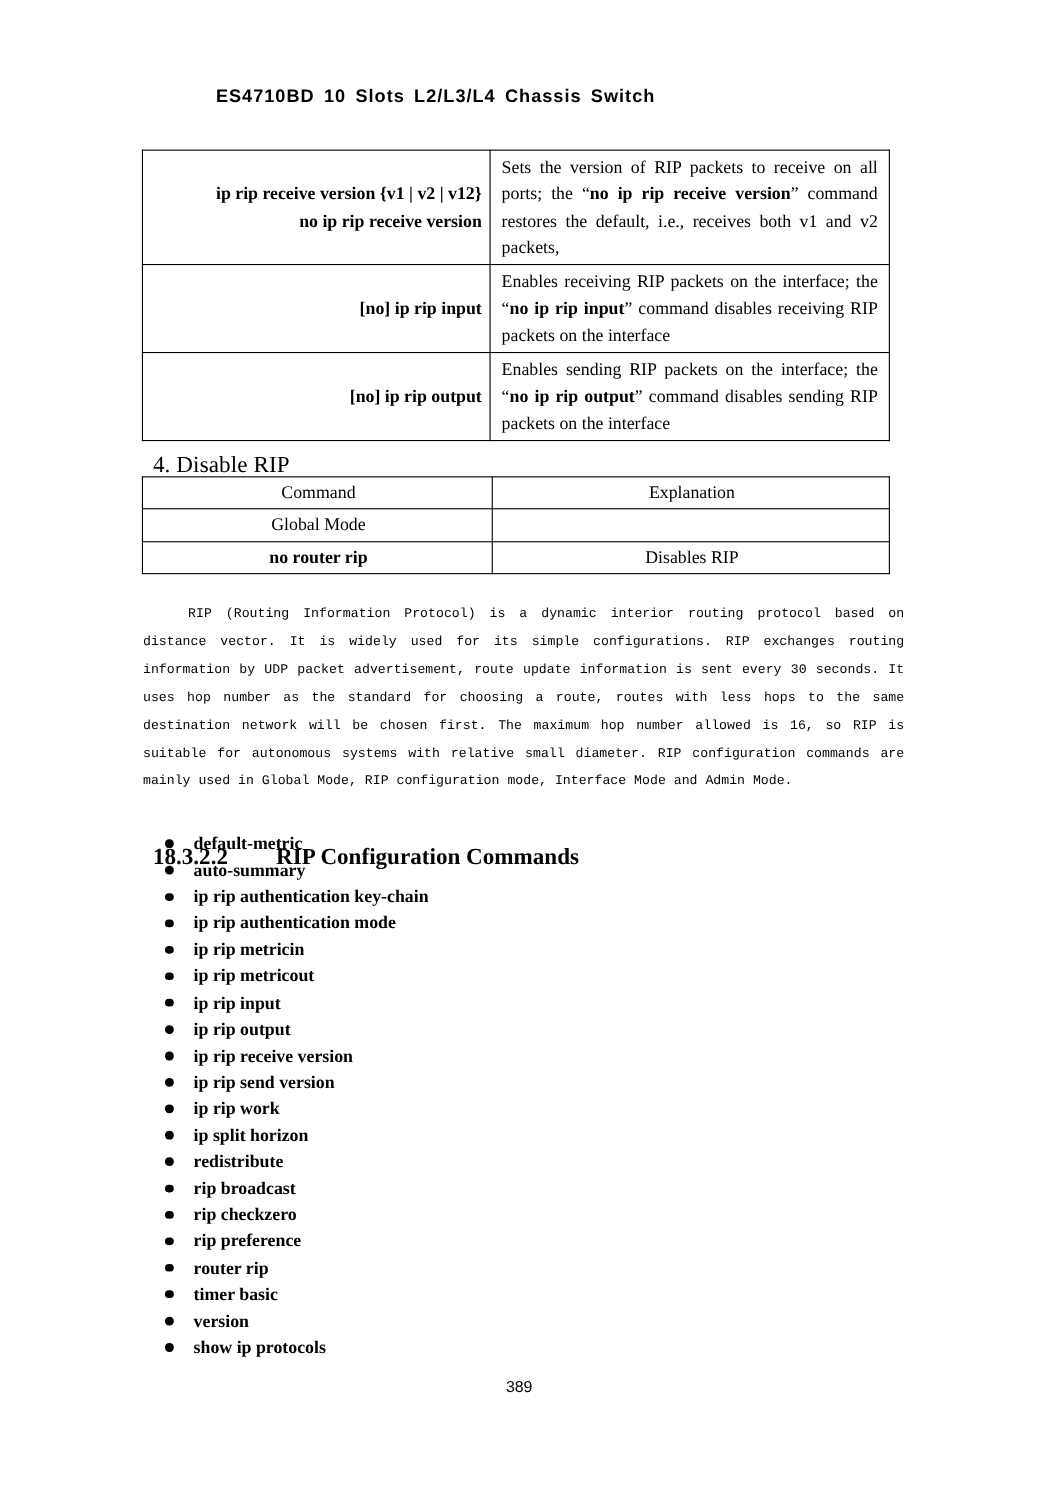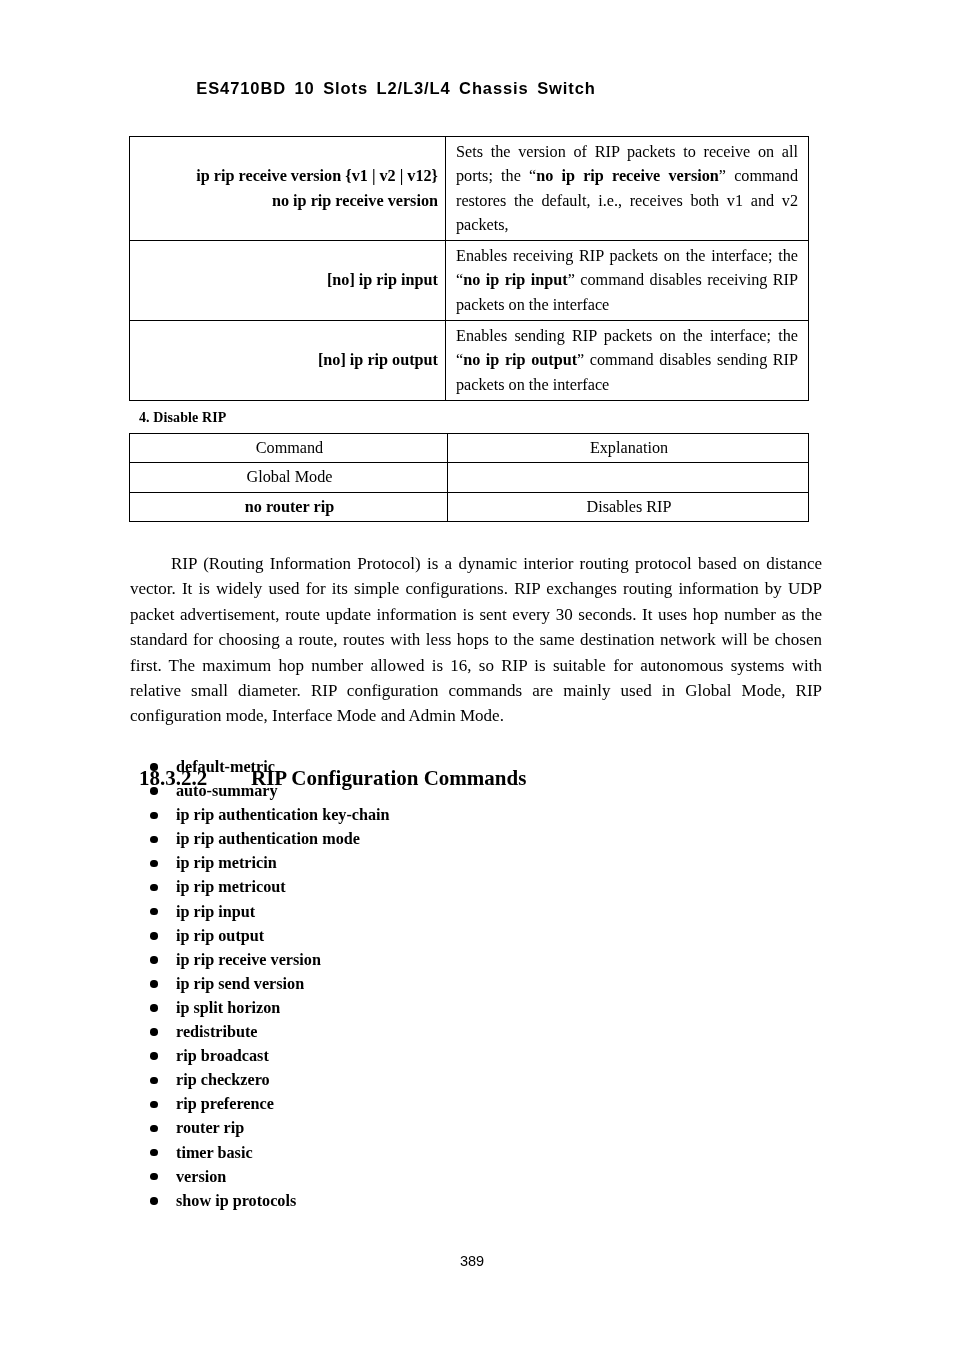--- a/index.html
+++ b/index.html
@@ -82,22 +82,22 @@
   #table-commands tr.r2 td { height: 68px; }
   #table-commands tr.r3 td { height: 66px; margin-top: 25px; }
 
   .cmd-line { display: block; white-space: nowrap; text-align: right; }
 
   
   .sub-heading {
     position: absolute;
     left: 139px;
     top: 410px;
-    font-weight: bold;
-    font-size: 14px;
+    font-weight: normal;
+    font-size: 21px;
     letter-spacing: 0.1px;
   }
 
   #table-disable {
     left: 129px;
     top: 433px;
     width: 679px;
   }
   #table-disable .col-cmd { width: 318px; }
   #table-disable .col-exp { width: 361px; }
@@ -108,25 +108,26 @@
     text-align: center;
   }
   #table-disable td.bold { font-weight: bold; }
 
   
   .body-para {
     position: absolute;
     left: 130px;
     top: 534px;
     width: 692px;
-    font-size: 17px;
+    font-size: 12px;
     line-height: 25.4px;
     text-align: justify;
     text-justify: inter-word;
     text-indent: 41px;
+    font-family: Liberation Mono, monospace;
   }
 
   
   .section-heading {
     position: absolute;
     left: 139px;
     top: 726px;
     font-size: 21px;
     font-weight: bold;
     white-space: nowrap;
@@ -251,20 +252,21 @@
       <li><span class="bullet"></span><span>default-metric</span></li>
       <li><span class="bullet"></span><span>auto-summary</span></li>
       <li><span class="bullet"></span><span>ip rip authentication key-chain</span></li>
       <li><span class="bullet"></span><span>ip rip authentication mode</span></li>
       <li><span class="bullet"></span><span>ip rip metricin</span></li>
       <li><span class="bullet"></span><span>ip rip metricout</span></li>
       <li><span class="bullet"></span><span>ip rip input</span></li>
       <li><span class="bullet"></span><span>ip rip output</span></li>
       <li><span class="bullet"></span><span>ip rip receive version</span></li>
       <li><span class="bullet"></span><span>ip rip send version</span></li>
+      <li><span class="bullet"></span><span>ip rip work</span></li>
       <li><span class="bullet"></span><span>ip split horizon</span></li>
       <li><span class="bullet"></span><span>redistribute</span></li>
       <li><span class="bullet"></span><span>rip broadcast</span></li>
       <li><span class="bullet"></span><span>rip checkzero</span></li>
       <li><span class="bullet"></span><span>rip preference</span></li>
       <li><span class="bullet"></span><span>router rip</span></li>
       <li><span class="bullet"></span><span>timer basic</span></li>
       <li><span class="bullet"></span><span>version</span></li>
       <li><span class="bullet"></span><span>show ip protocols</span></li>
     </ul>

